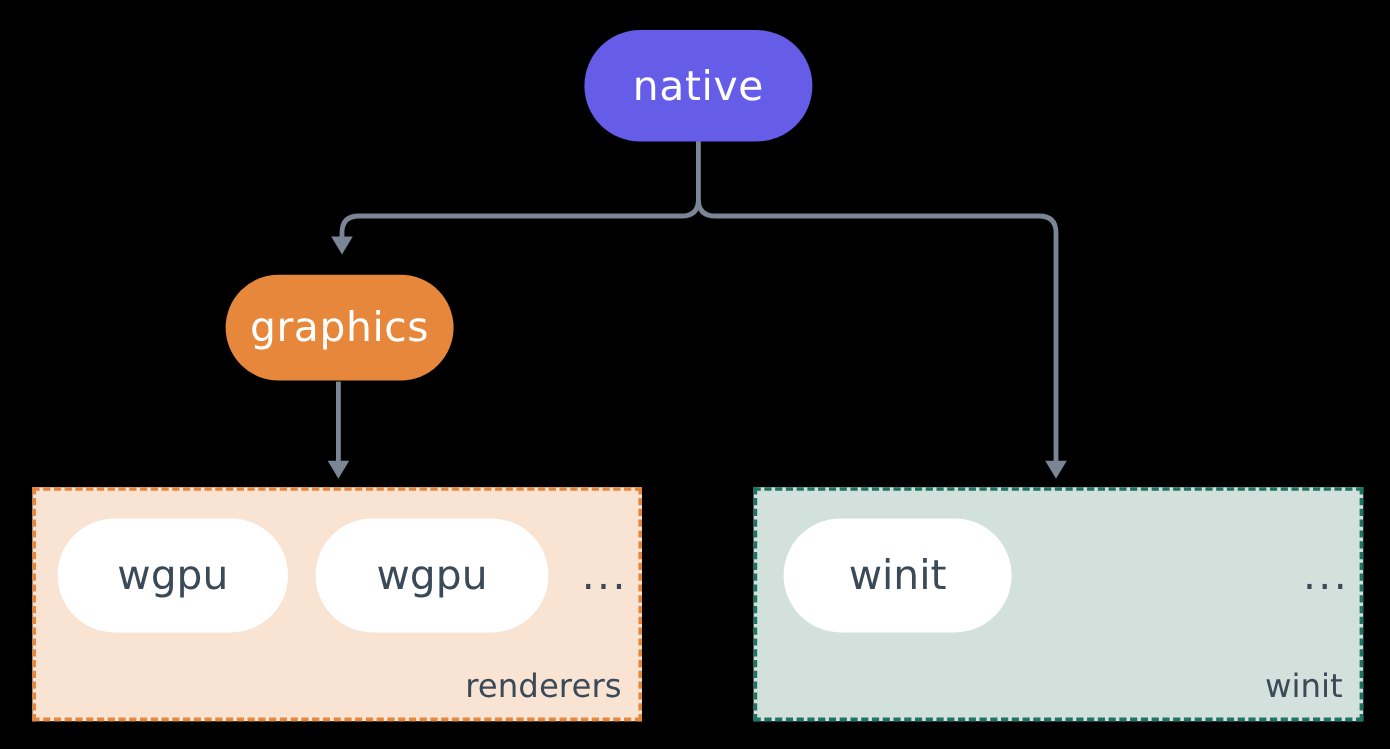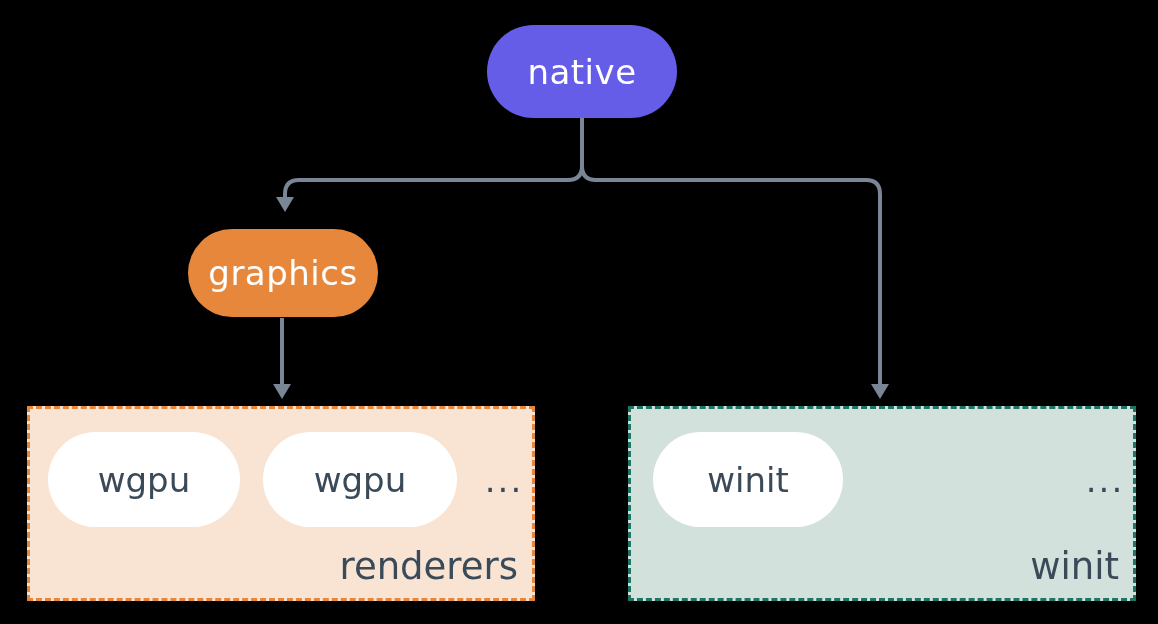--- a/index.html
+++ b/index.html
@@ -93,21 +93,21 @@
     justify-content: center;
     color: var(--dark-text, #3B4A59);
     font-size: 34px;
     letter-spacing: 2px;
   }
   .group-label {
     position: absolute;
     right: 14px;
     bottom: 10px;
     color: var(--dark-text, #3B4A59);
-    font-size: 37px;
+    font-size: 27px;
   }
 </style>
 </head>
 <body>
 
 <div class="canvas">
 
   <svg class="connectors" viewBox="0 0 1158 624" xmlns="http://www.w3.org/2000/svg">
     <path d="M 582 116 L 582 166 Q 582 180 568 180 L 299 180 Q 285 180 285 194 L 285 199"></path>
     <polygon points="276,197 294,197 285,212"></polygon>

